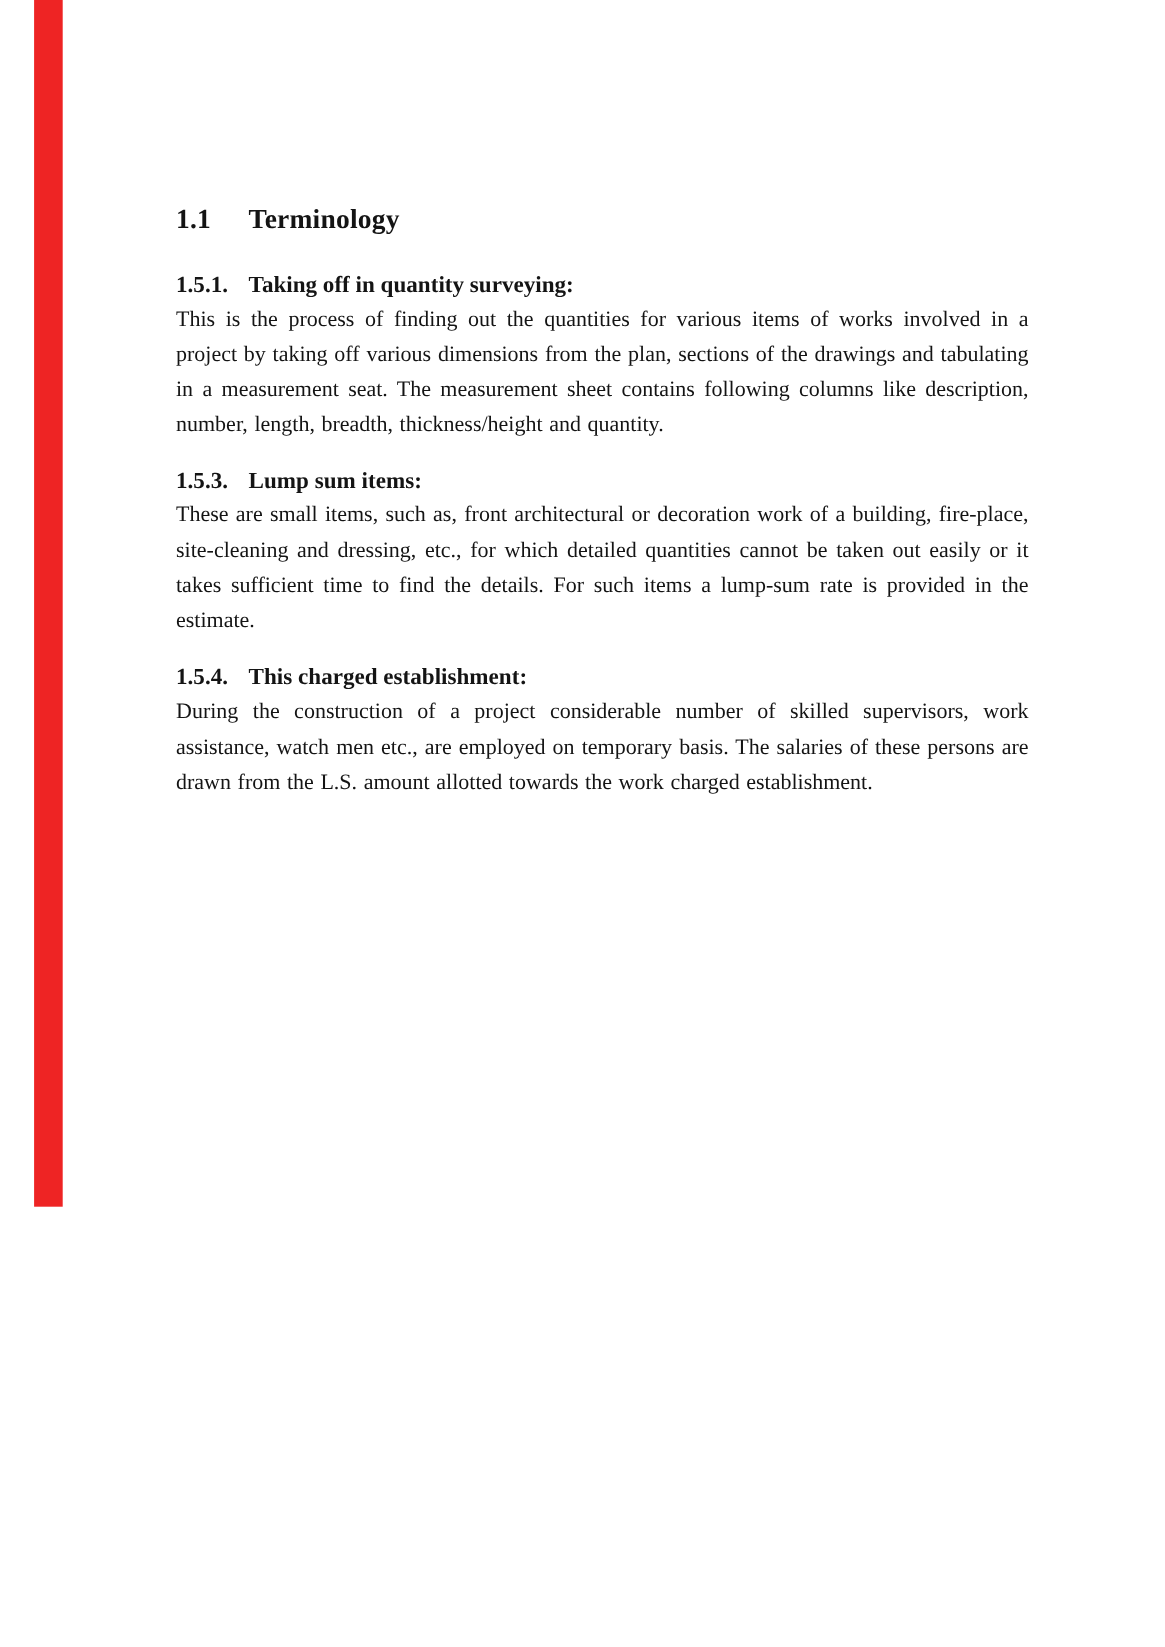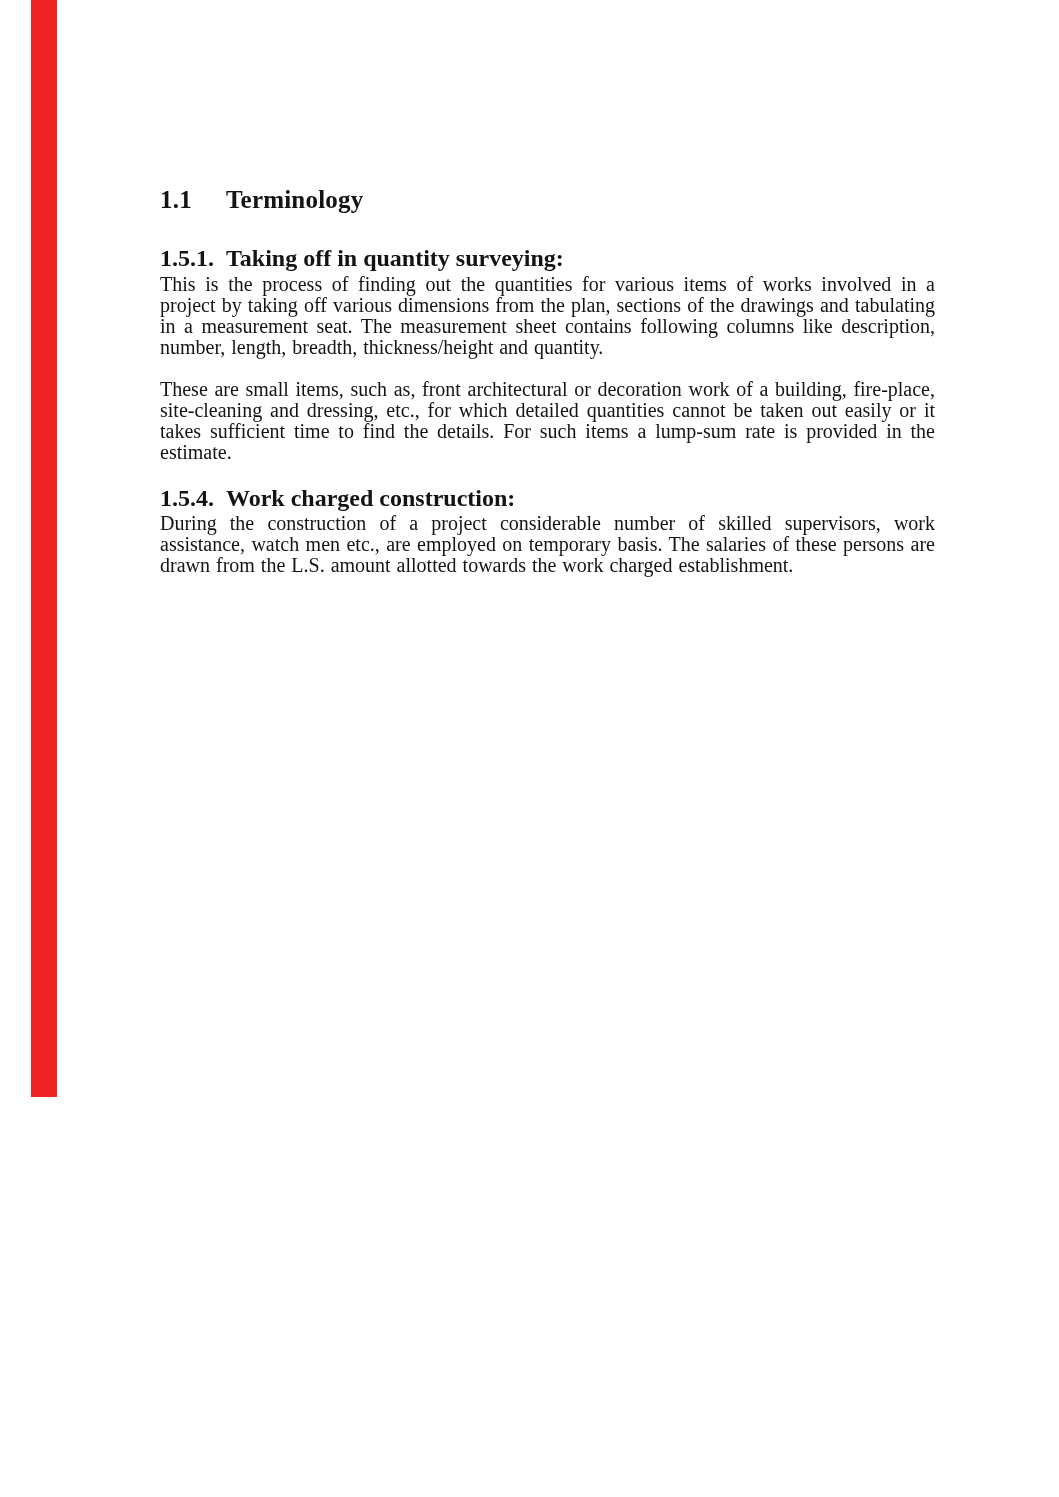--- a/index.html
+++ b/index.html
@@ -37,32 +37,32 @@
     letter-spacing: 0.2px;
   }
   .doc-title .num {
     display: inline-block;
     min-width: 66px;
   }
   .section {
     margin-bottom: 21px;
   }
   .section-heading {
-    font-size: 24px;
+    font-size: 21px;
     font-weight: bold;
     line-height: 29.5px;
     margin: 0;
   }
   .section-heading .sec-num {
     display: inline-block;
     min-width: 66px;
   }
   .section-body {
     font-size: 20px;
-    line-height: 21px;
+    line-height: 32px;
     text-align: justify;
     margin: 0;
     word-spacing: 1px;
   }
 </style>
 </head>
 <body>
 
 <div class="page">
   <div class="red-ribbon" style="background: rgb(238, 36, 36);"></div>
@@ -73,22 +73,23 @@
 
     <div class="section">
       <p class="section-heading"><span class="sec-num">1.5.1.</span><span>Taking off in quantity surveying:</span></p>
       <p class="section-body">This is the process of finding out the quantities for various items of works involved in a project by taking off various dimensions from the plan, sections of the drawings and tabulating in a measurement seat. The measurement sheet contains following columns like description, number, length, breadth, thickness/height and quantity.</p>
     </div>
 
     <div class="section">
     </div>
 
     <div class="section">
+      <p class="section-heading"><span class="sec-num">1.5.3.</span><span>Lump sum items:</span></p>
       <p class="section-body">These are small items, such as, front architectural or decoration work of a building, fire-place, site-cleaning and dressing, etc., for which detailed quantities cannot be taken out easily or it takes sufficient time to find the details. For such items a lump-sum rate is provided in the estimate.</p>
     </div>
 
     <div class="section">
-      <p class="section-heading"><span class="sec-num">1.5.4.</span><span>Work charged construction:</span></p>
+      <p class="section-heading"><span class="sec-num">1.5.4.</span><span>This charged establishment:</span></p>
       <p class="section-body">During the construction of a project considerable number of skilled supervisors, work assistance, watch men etc., are employed on temporary basis. The salaries of these persons are drawn from the L.S. amount allotted towards the work charged establishment.</p>
     </div>
 
   </div>
 </div>
 
 </body></html>

